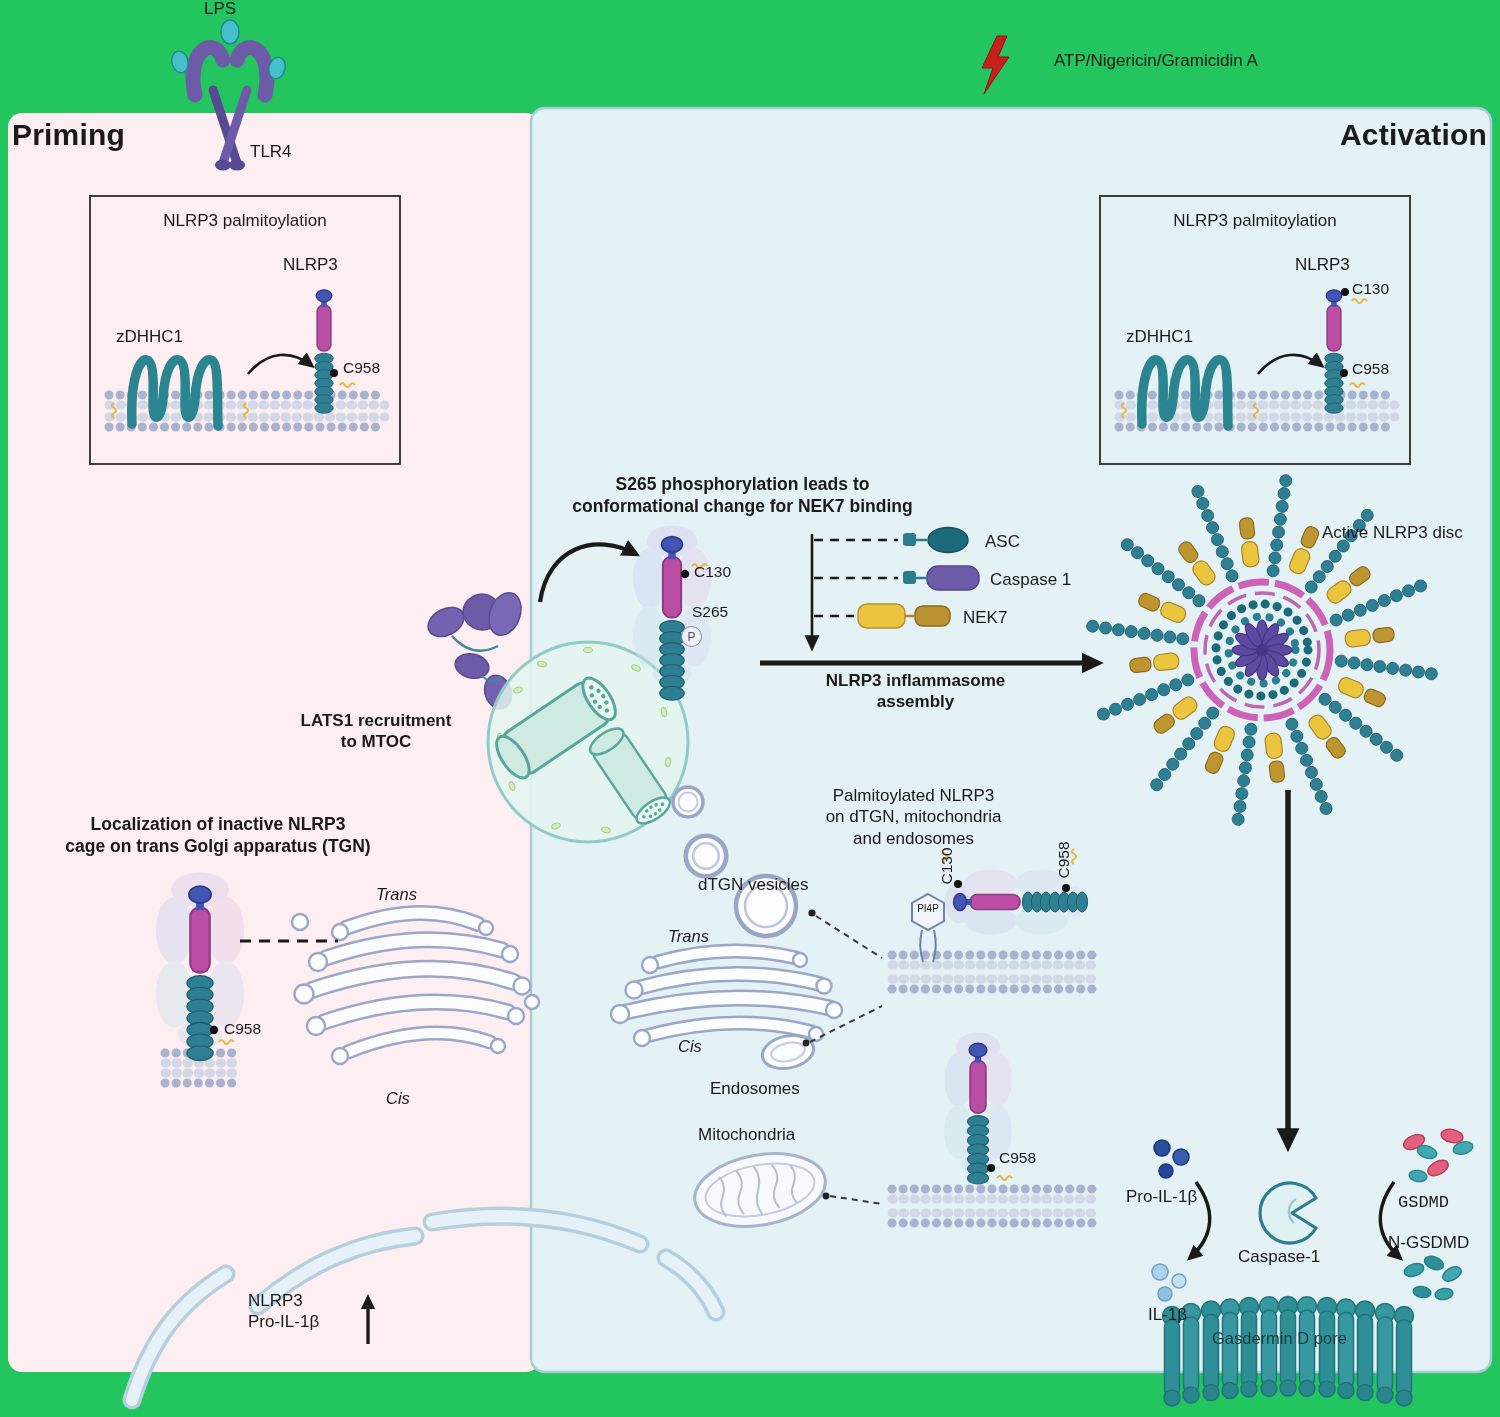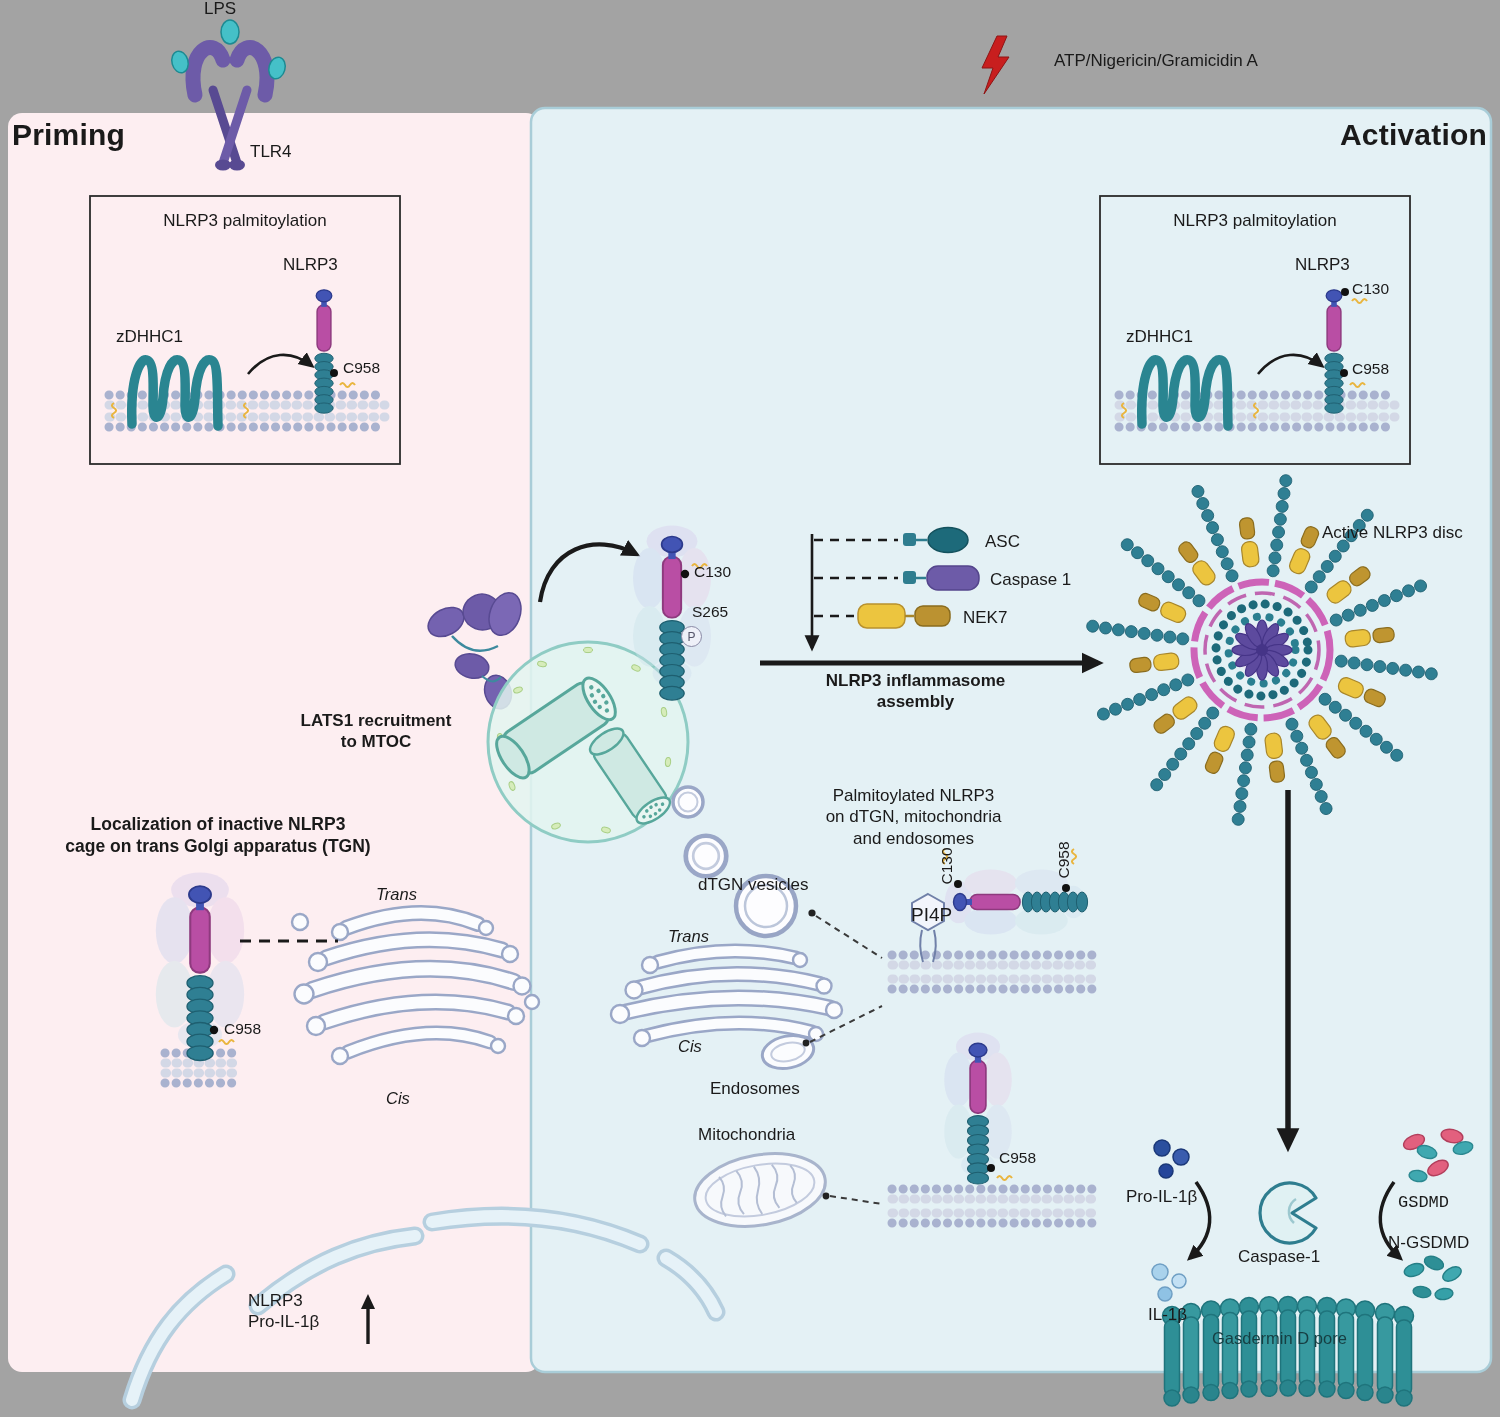--- a/index.html
+++ b/index.html
@@ -1,16 +1,16 @@
 <!DOCTYPE html>
 <html><head>
 <meta charset="utf-8">
 <style>
   html,body{margin:0;padding:0;background:#fff;}
-  .stage{position:relative;width:1500px;height:1417px;background:#a3a3a3;overflow:hidden;
+  .stage{position:relative;width:1500px;height:1417px;background:#22c55e;overflow:hidden;
          font-family:"Liberation Sans", sans-serif;color:#1a1a1a;}
   .art{position:absolute;left:0;top:0;}
   .txt{position:absolute;font-size:17px;line-height:1.25;white-space:pre-line;}
   .b{font-weight:bold;}
   .c{text-align:center;}
   .i{font-style:italic;font-size:16.5px;}
   .big{font-size:30px;font-weight:bold;letter-spacing:.2px;}
   .sm{font-size:15.5px;}
   .vlabel{position:absolute;font-size:15.5px;transform:rotate(-90deg);transform-origin:center;white-space:nowrap;text-align:center;}
   .pcirc{position:absolute;width:19px;height:19px;border:1.5px solid #8a8aa6;border-radius:50%;
@@ -498,20 +498,22 @@
 <div class="txt" style="left:283px;top:254px;">NLRP3</div>
 <div class="txt" style="left:116px;top:326px;">zDHHC1</div>
 <div class="txt sm" style="left:343px;top:358px;">C958</div>
 
 <div class="txt c" style="left:1100px;top:210px;width:310px;">NLRP3 palmitoylation</div>
 <div class="txt" style="left:1295px;top:254px;">NLRP3</div>
 <div class="txt sm" style="left:1352px;top:279px;">C130</div>
 <div class="txt" style="left:1126px;top:326px;">zDHHC1</div>
 <div class="txt sm" style="left:1352px;top:359px;">C958</div>
 
+<div class="txt b c" style="left:520px;top:474px;width:445px;font-size:17.5px;">S265 phosphorylation leads to
+conformational change for NEK7 binding</div>
 <div class="txt sm" style="left:694px;top:562px;">C130</div>
 <div class="txt sm" style="left:692px;top:602px;text-align:right;">S265</div>
 <div class="pcirc" style="left:681px;top:626px;">P</div>
 
 <div class="txt" style="left:985px;top:531px;">ASC</div>
 <div class="txt" style="left:990px;top:569px;">Caspase 1</div>
 <div class="txt" style="left:963px;top:607px;">NEK7</div>
 
 <div class="txt b c" style="left:798px;top:670px;width:235px;">NLRP3 inflammasome
 assembly</div>
@@ -526,21 +528,21 @@
 <div class="txt sm" style="left:224px;top:1019px;">C958</div>
 
 <div class="txt c" style="left:806px;top:756px;width:215px;margin-top:29px;">Palmitoylated NLRP3
 on dTGN, mitochondria
 and endosomes</div>
 <div class="txt" style="left:698px;top:874px;">dTGN vesicles</div>
 <div class="txt i" style="left:668px;top:926px;">Trans</div>
 <div class="txt i" style="left:678px;top:1036px;">Cis</div>
 <div class="txt" style="left:710px;top:1078px;">Endosomes</div>
 <div class="txt" style="left:698px;top:1124px;">Mitochondria</div>
-<div class="txt" style="left:911px;top:903px;width:34px;text-align:center;font-size:19px;">PI4P</div>
+<div class="txt" style="left:911px;top:903px;width:34px;text-align:center;font-size:10px;">PI4P</div>
 <div class="vlabel" style="left:925px;top:857px;width:44px;">C130</div>
 <div class="vlabel" style="left:1042px;top:851px;width:44px;">C958</div>
 <div class="txt sm" style="left:999px;top:1148px;">C958</div>
 
 <div class="txt" style="left:248px;top:1290px;">NLRP3
 Pro-IL-1β</div>
 
 <div class="txt" style="left:1126px;top:1186px;">Pro-IL-1β</div>
 <div class="txt" style="left:1148px;top:1304px;">IL-1β</div>
 <div class="txt" style="left:1238px;top:1246px;">Caspase-1</div>

